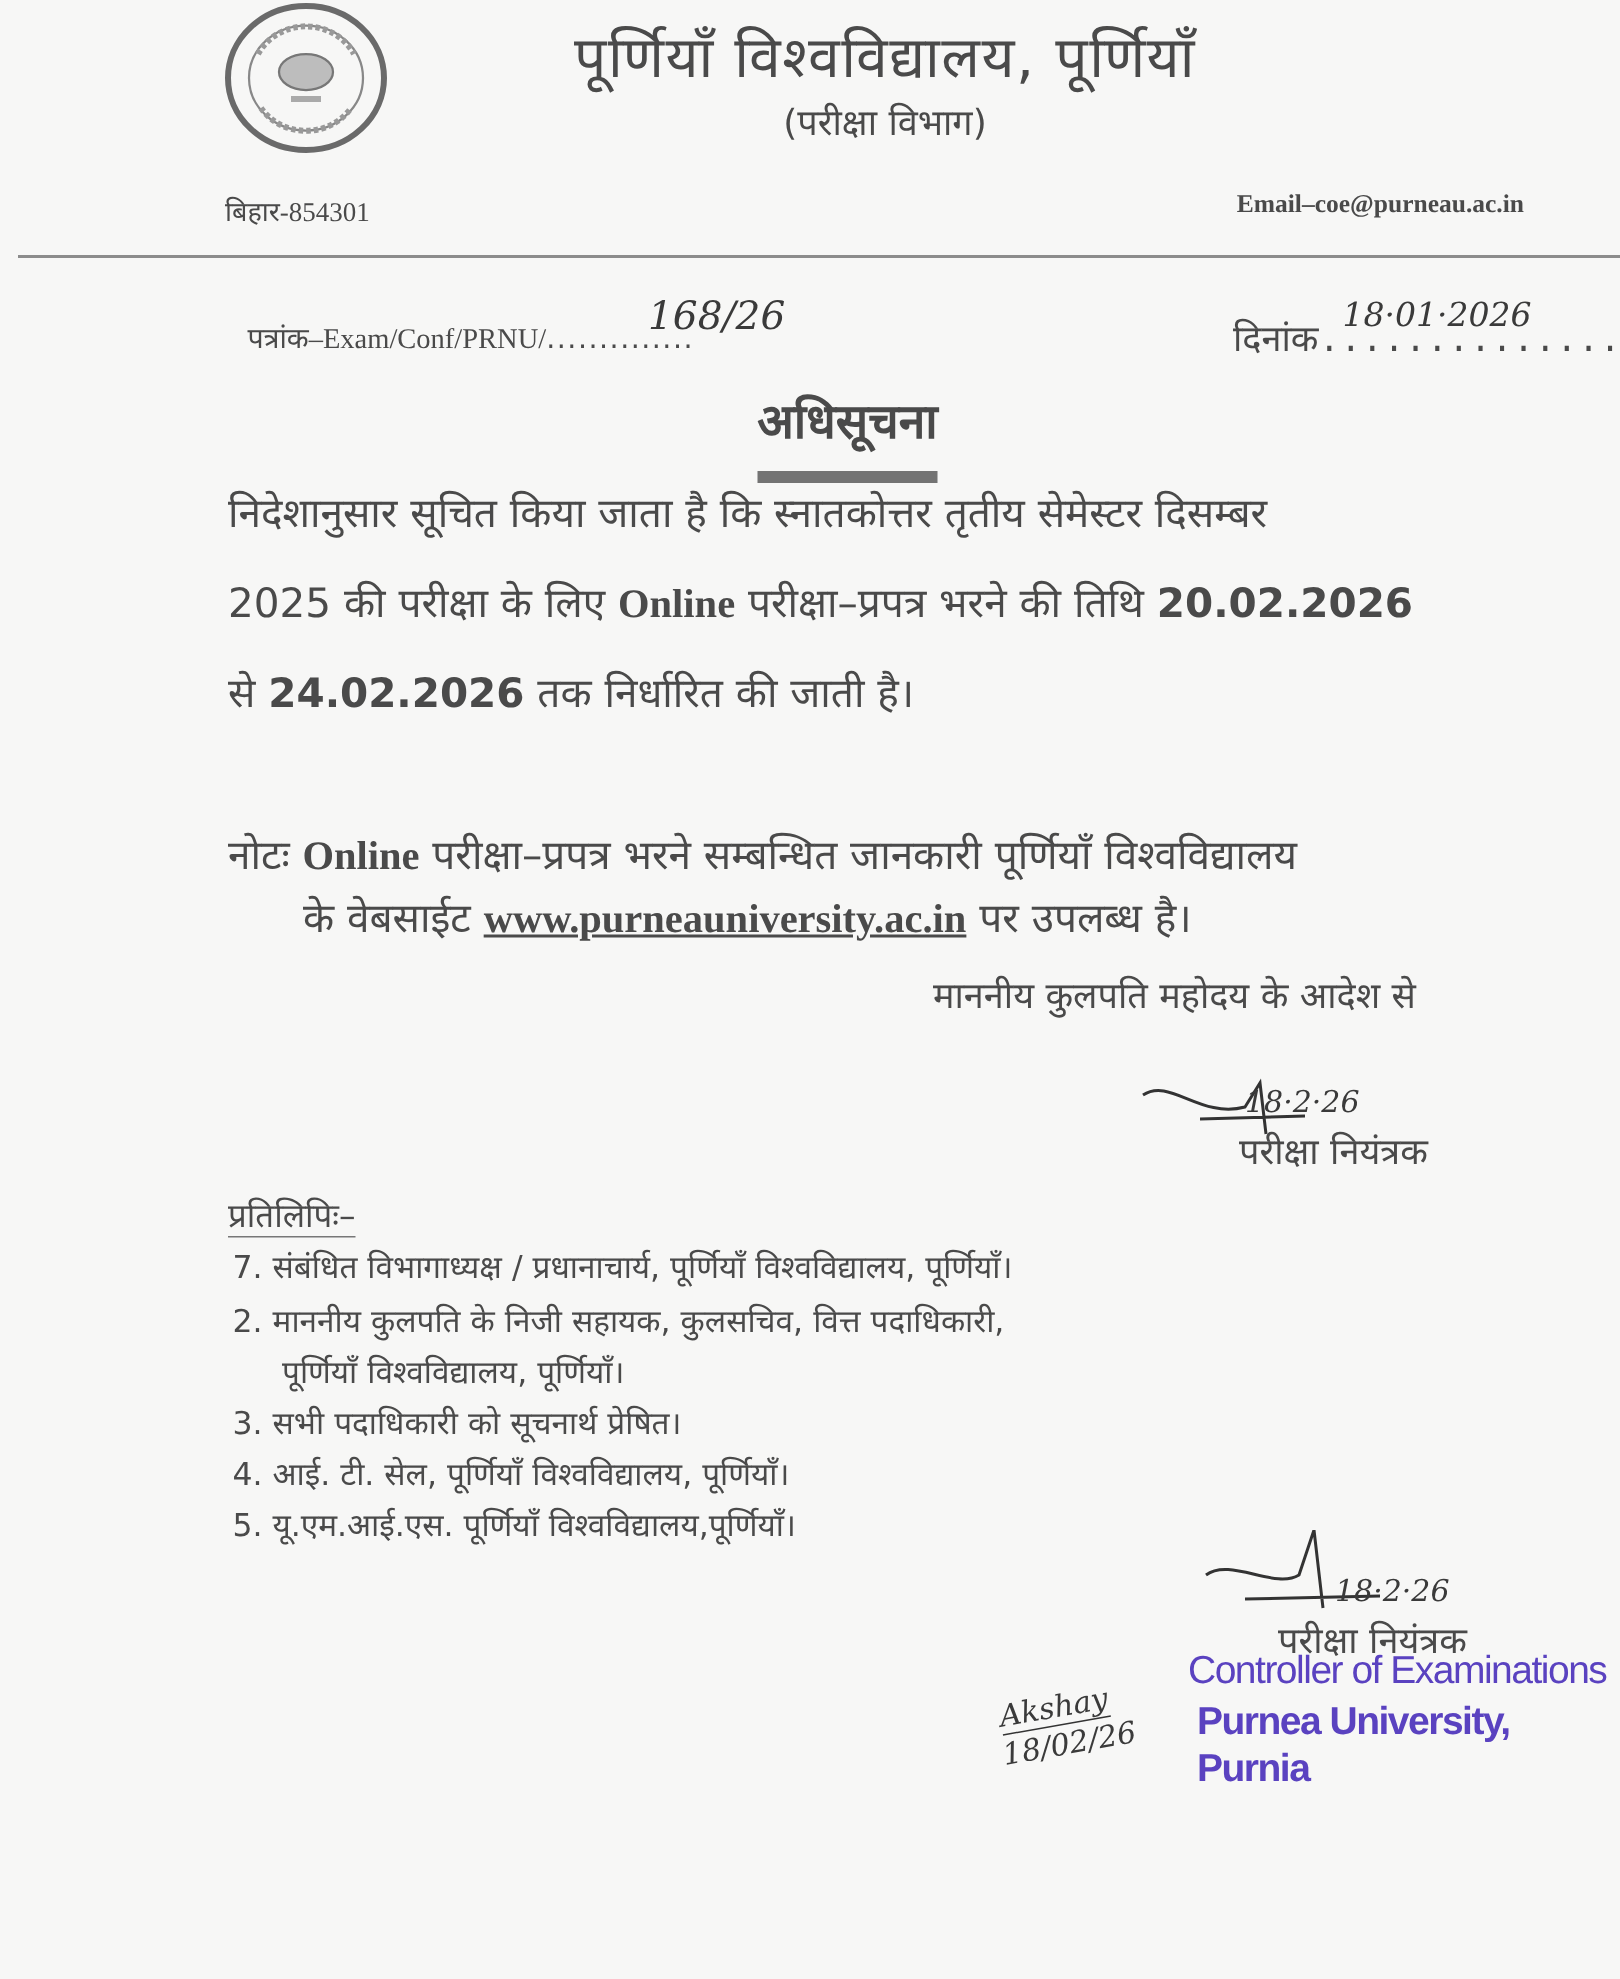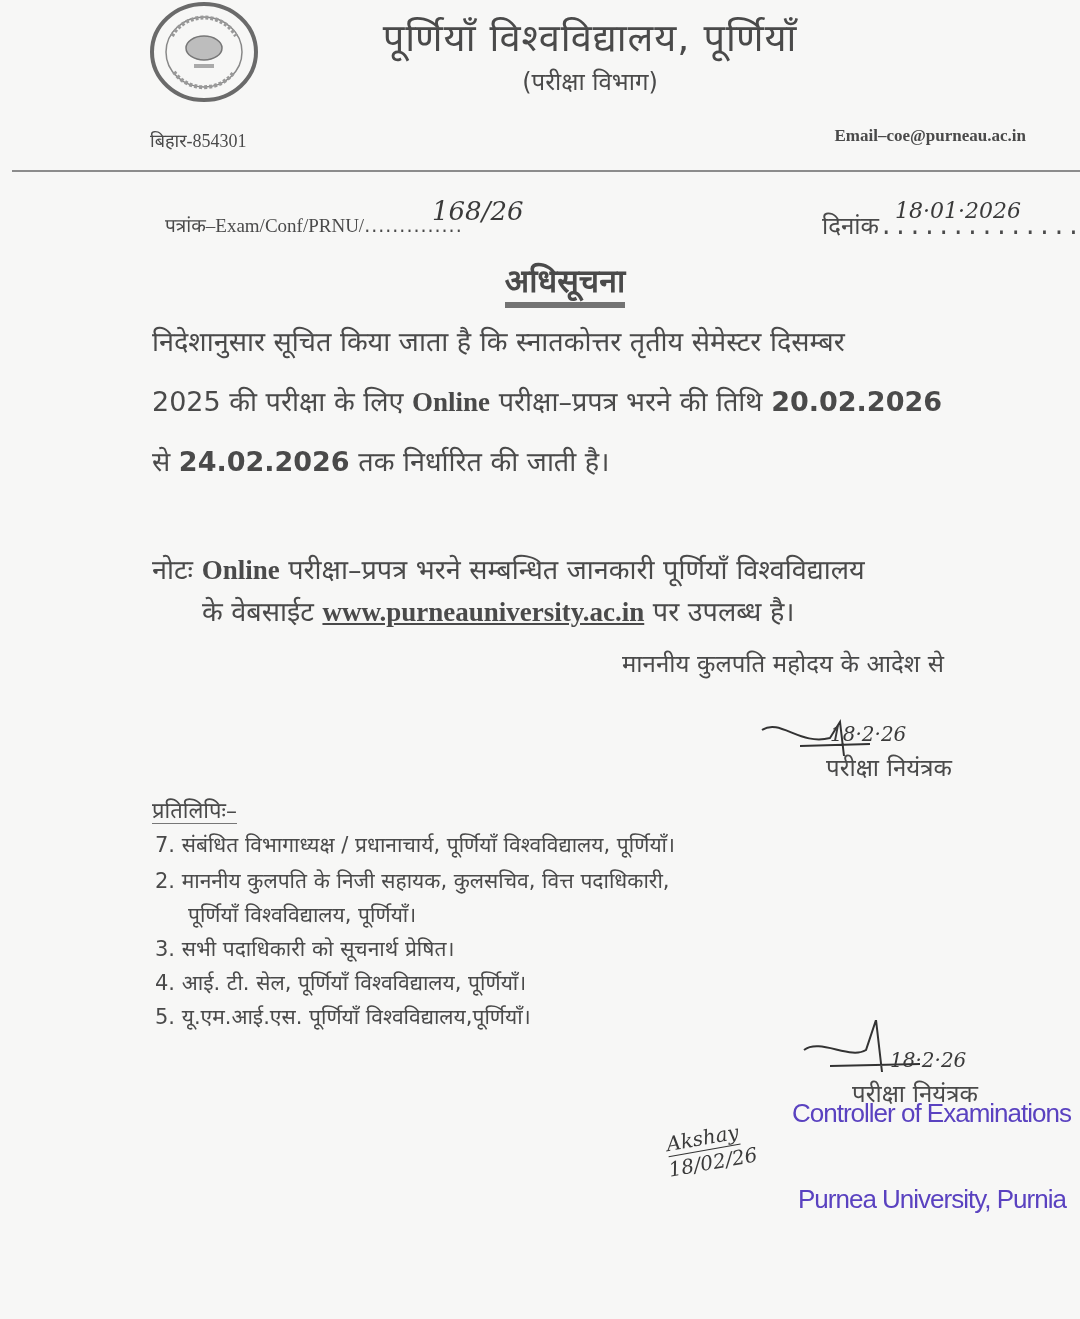--- a/index.html
+++ b/index.html
@@ -11,53 +11,53 @@
   }
   .abs { position: absolute; }
   .serif { font-family: "Liberation Serif", "DejaVu Serif", serif; }
   .hand { font-family: "DejaVu Serif", serif; font-style: italic; color: #3a3a3a; }
 
   
   .seal { left: 150px; top: 2px; width: 108px; height: 100px; }
   .univ-title { left: 0; width: 1180px; top: 10px; text-align: center; font-size: 38px; color: #4a4a4a; letter-spacing: 1px; }
   .dept { left: 0; width: 1180px; top: 64px; text-align: center; font-size: 24px; color: #4a4a4a; }
   .addr { left: 150px; top: 128px; font-size: 18px; color: #4a4a4a; }
-  .email { right: 54px; top: 126px; font-size: 17px; font-weight: bold; color: #4a4a4a; }
+  .email { right: 64px; top: 126px; font-size: 17px; font-weight: bold; color: #4a4a4a; }
   .rule { left: 12px; right: 0; top: 170px; height: 2px; background: #8c8c8c; }
 
   
   .ref { left: 165px; top: 212px; font-size: 19px; color: #4a4a4a; }
   .ref .dots { letter-spacing: 1px; }
   .ref-num { left: 432px; top: 196px; font-size: 26px; }
   .date-lbl { left: 822px; top: 208px; font-size: 24px; color: #4a4a4a; font-family: Liberation Mono, monospace; }
   .date-val { left: 895px; top: 198px; font-size: 22px; }
 
   .notif { left: 0; width: 1130px; top: 258px; text-align: center; font-size: 32px; font-weight: bold; color: #4a4a4a; }
-  .notif span { border-bottom: 6px solid #737373; padding-bottom: 2px; }
+  .notif span { border-bottom: 8px solid #737373; padding-bottom: 14px; }
 
   .body-line { left: 152px; font-size: 27px; color: #4a4a4a; white-space: nowrap; }
   .b { font-weight: bold; }
   .sb { font-family: "Liberation Serif", serif; font-weight: bold; }
   .link { font-family: "Liberation Serif", serif; font-weight: bold; text-decoration: underline; }
 
   .order { left: 622px; top: 646px; font-size: 24px; }
   .sig1 { left: 760px; top: 716px; width: 150px; height: 44px; }
   .sig1-date { left: 830px; top: 722px; font-size: 20px; }
   .ctrl1 { left: 826px; top: 750px; font-size: 24px; }
 
   .cc-title { left: 152px; top: 794px; font-size: 22px; text-align: right; }
   .cc-title span { border-bottom: 1px solid #777; }
   .cc { left: 155px; font-size: 21px; white-space: nowrap; }
 
   .sig2 { left: 800px; top: 1020px; width: 150px; height: 60px; }
   .sig2-date { left: 890px; top: 1048px; font-size: 20px; }
   .ctrl2 { left: 852px; top: 1076px; font-size: 24px; }
   .stamp { font-family: "Liberation Sans", sans-serif; color: #5a42c0; font-size: 26px; letter-spacing: -1px; }
   .stamp1 { left: 792px; top: 1098px; }
-  .stamp2 { left: 798px; top: 1184px; font-weight: normal; }
+  .stamp2 { left: 798px; top: 1132px; font-weight: bold; }
   .initials { left: 666px; top: 1126px; font-size: 20px; }
   .initials-date { left: 668px; top: 1150px; font-size: 20px; }
 </style>
 </head>
 <body>
 
 <svg class="abs seal" viewBox="0 0 108 100">
   <ellipse cx="54" cy="50" rx="52" ry="48" fill="none" stroke="#6a6a6a" stroke-width="4"></ellipse>
   <ellipse cx="54" cy="50" rx="38" ry="35" fill="none" stroke="#888" stroke-width="1.5"></ellipse>
   <ellipse cx="54" cy="46" rx="18" ry="12" fill="#bdbdbd" stroke="#777" stroke-width="1.5"></ellipse>

